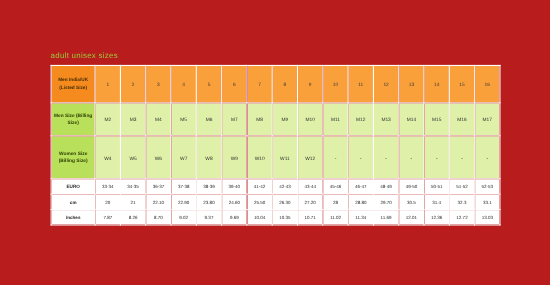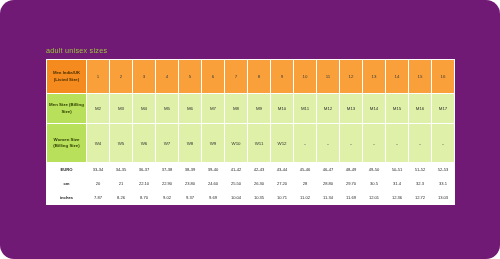--- a/index.html
+++ b/index.html
@@ -10,23 +10,22 @@
   body {
     width: 500px;
     height: 259px;
     font-family: "Liberation Sans", sans-serif;
     overflow: hidden;
   }
   #page {
     position: relative;
     width: 500px;
     height: 259px;
-    background: #701a75;
+    background: #b91c1c;
     box-sizing: border-box;
-    border-radius: 14px;
   }
   #chart-wrap {
     position: absolute;
     left: 46px;
     top: 46px;
     width: 408px;
     height: 163px;
   }
   #chart-title {
     font-size: 7.2px;

